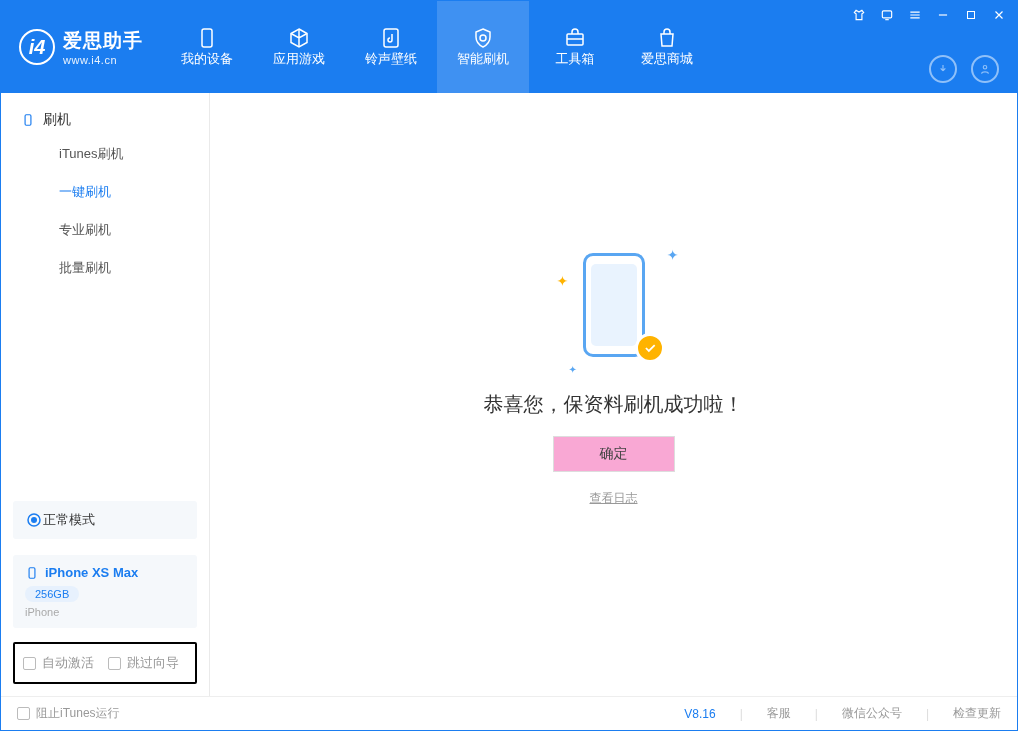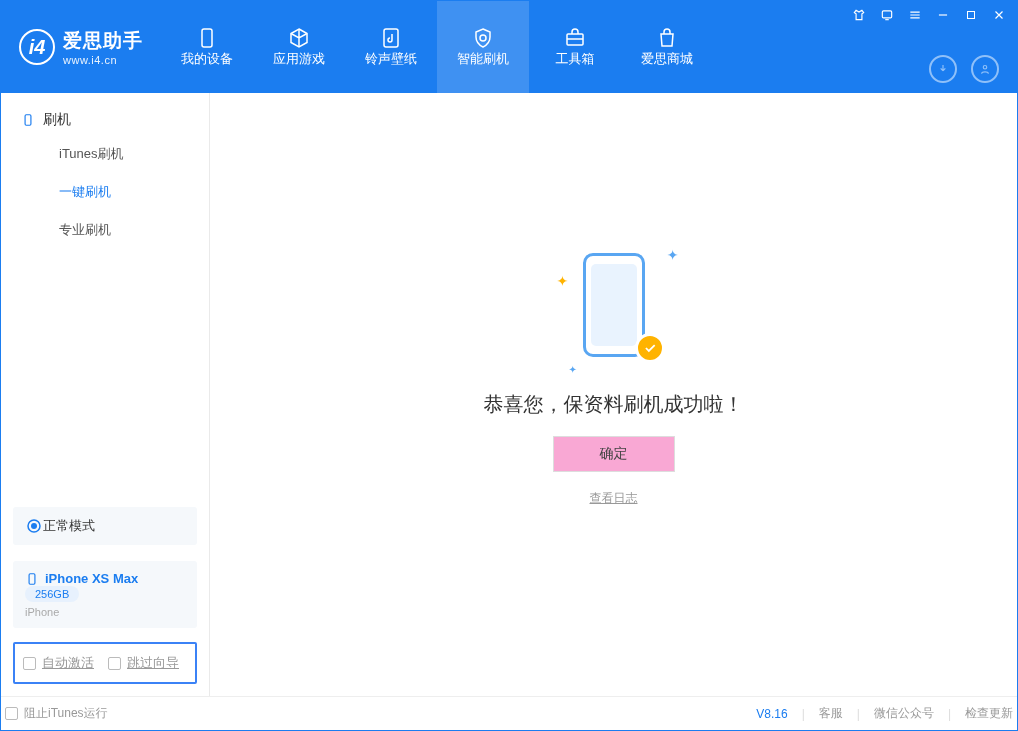--- a/index.html
+++ b/index.html
@@ -21,35 +21,35 @@
   .body { flex: 1; display: flex; min-height: 0; }
   .sidebar { width: 209px; border-right: 1px solid #eaeaea; display: flex; flex-direction: column; font-size: 13px; color:#555;}
   .side-section { padding: 18px 0 0 0; }
   .side-header { display:flex; align-items:center; gap:8px; padding: 0 20px 6px; font-size:14px; color:#333; font-weight:500;}
   .side-item { padding: 10px 0 10px 58px; cursor:pointer; color:#555;}
   .side-item.active { color:#1b7df0; }
   .sidebar-spacer { flex:1; }
   .mode-box, .device-box { margin: 8px 12px; background:#f5f8fb; border-radius:3px; padding:10px 12px; }
   .mode-box { display:flex; align-items:center; color:#333; font-weight:500;}
   .device-box .dev-name { color:#1b7df0; font-weight:600; font-size:13px; display:flex; align-items:center; gap:6px;}
-  .badge { display:inline-block; background:#e7f1fd; color:#1b7df0; border-radius:10px; padding:2px 10px; font-size:11px; }
+  .badge { display:inline-block; background:#e7f1fd; color:#1b7df0; border-radius:10px; padding:2px 10px; font-size:11px; margin-top:6px;}
   .device-sub { color:#aaa; font-size:11px; margin-top:4px;}
-  .highlight-row { margin: 6px 12px 12px; border:2px solid #3b82f6; border-radius:2px; padding:10px 8px; display:flex; gap:14px; color:#999; font-size:13px;text-decoration:underline;}
+  .highlight-row { margin: 6px 12px 12px; border:2px solid #000000; border-radius:2px; padding:10px 8px; display:flex; gap:14px; color:#999; font-size:13px;}
   .chk { display:flex; align-items:center; gap:6px; cursor:pointer;}
   .chk-box { width:13px; height:13px; border:1px solid #bbb; border-radius:2px;}
   .main { flex:1; display:flex; flex-direction:column; align-items:center; justify-content:center; gap:18px; position:relative;}
   .phone-illus { position:relative; width:110px; height:130px; margin-top:-40px;}
   .phone { position:absolute; left:24px; top:10px; width:62px; height:104px; border:3px solid #59a6f2; border-radius:10px; background:#fff;}
   .phone-inner { position:absolute; left:5px; top:8px; right:5px; bottom:8px; background:#e9f3fe; border-radius:5px;}
   .check-circ { position:absolute; right:4px; bottom:10px; width:30px; height:30px; background:#ffb300; border-radius:50%; display:flex; align-items:center; justify-content:center; border:3px solid #fff;}
   .spark { position:absolute; font-size:14px; color:#ffb300;}
   .success-msg { font-size:20px; color:#333; font-weight:500;}
   .ok-btn { border:1px solid #ddd; background:#f9a8d4; padding:8px 46px; font-size:14px; color:#444; cursor:pointer;}
   .log-link { font-size:12px; color:#999; text-decoration:underline; cursor:pointer;}
-  .footer { height:34px; border-top:1px solid #eee; display:flex; align-items:center; padding:0 4px; font-size:12px; color:#999; gap:14px;}
+  .footer { height:34px; border-top:1px solid #eee; display:flex; align-items:center; padding:0 16px; font-size:12px; color:#999; gap:24px;}
   .footer .spacer { flex:1; }
   .footer .ver { color:#1b7df0;}
   .footer .sep { color:#ddd;}
   .footer-link{cursor:pointer;}
   svg{display:block;}
 </style>
 </head>
 <body>
 
 <div class="window">
@@ -160,20 +160,21 @@
       <div class="side-section">
         <div class="side-header">
           <svg width="14" height="14" viewBox="0 0 24 24" fill="none" stroke="#1b7df0" stroke-width="2">
               <rect x="7" y="3" width="10" height="18" rx="2"></rect>
             </svg>
           <span>刷机</span>
         </div>
         <div class="side-item">iTunes刷机</div>
         <div class="side-item active">一键刷机</div>
         <div class="side-item">专业刷机</div>
+        <div class="side-item">批量刷机</div>
       </div>
 
       <div class="sidebar-spacer"></div>
 
       <div class="mode-box">
         <svg width="18" height="18" viewBox="0 0 24 24" fill="none" stroke="#1b7df0" stroke-width="2">
             <circle cx="12" cy="12" r="8"></circle>
             <circle cx="12" cy="12" r="3" fill="#1b7df0"></circle>
           </svg>
         <span>正常模式</span>

